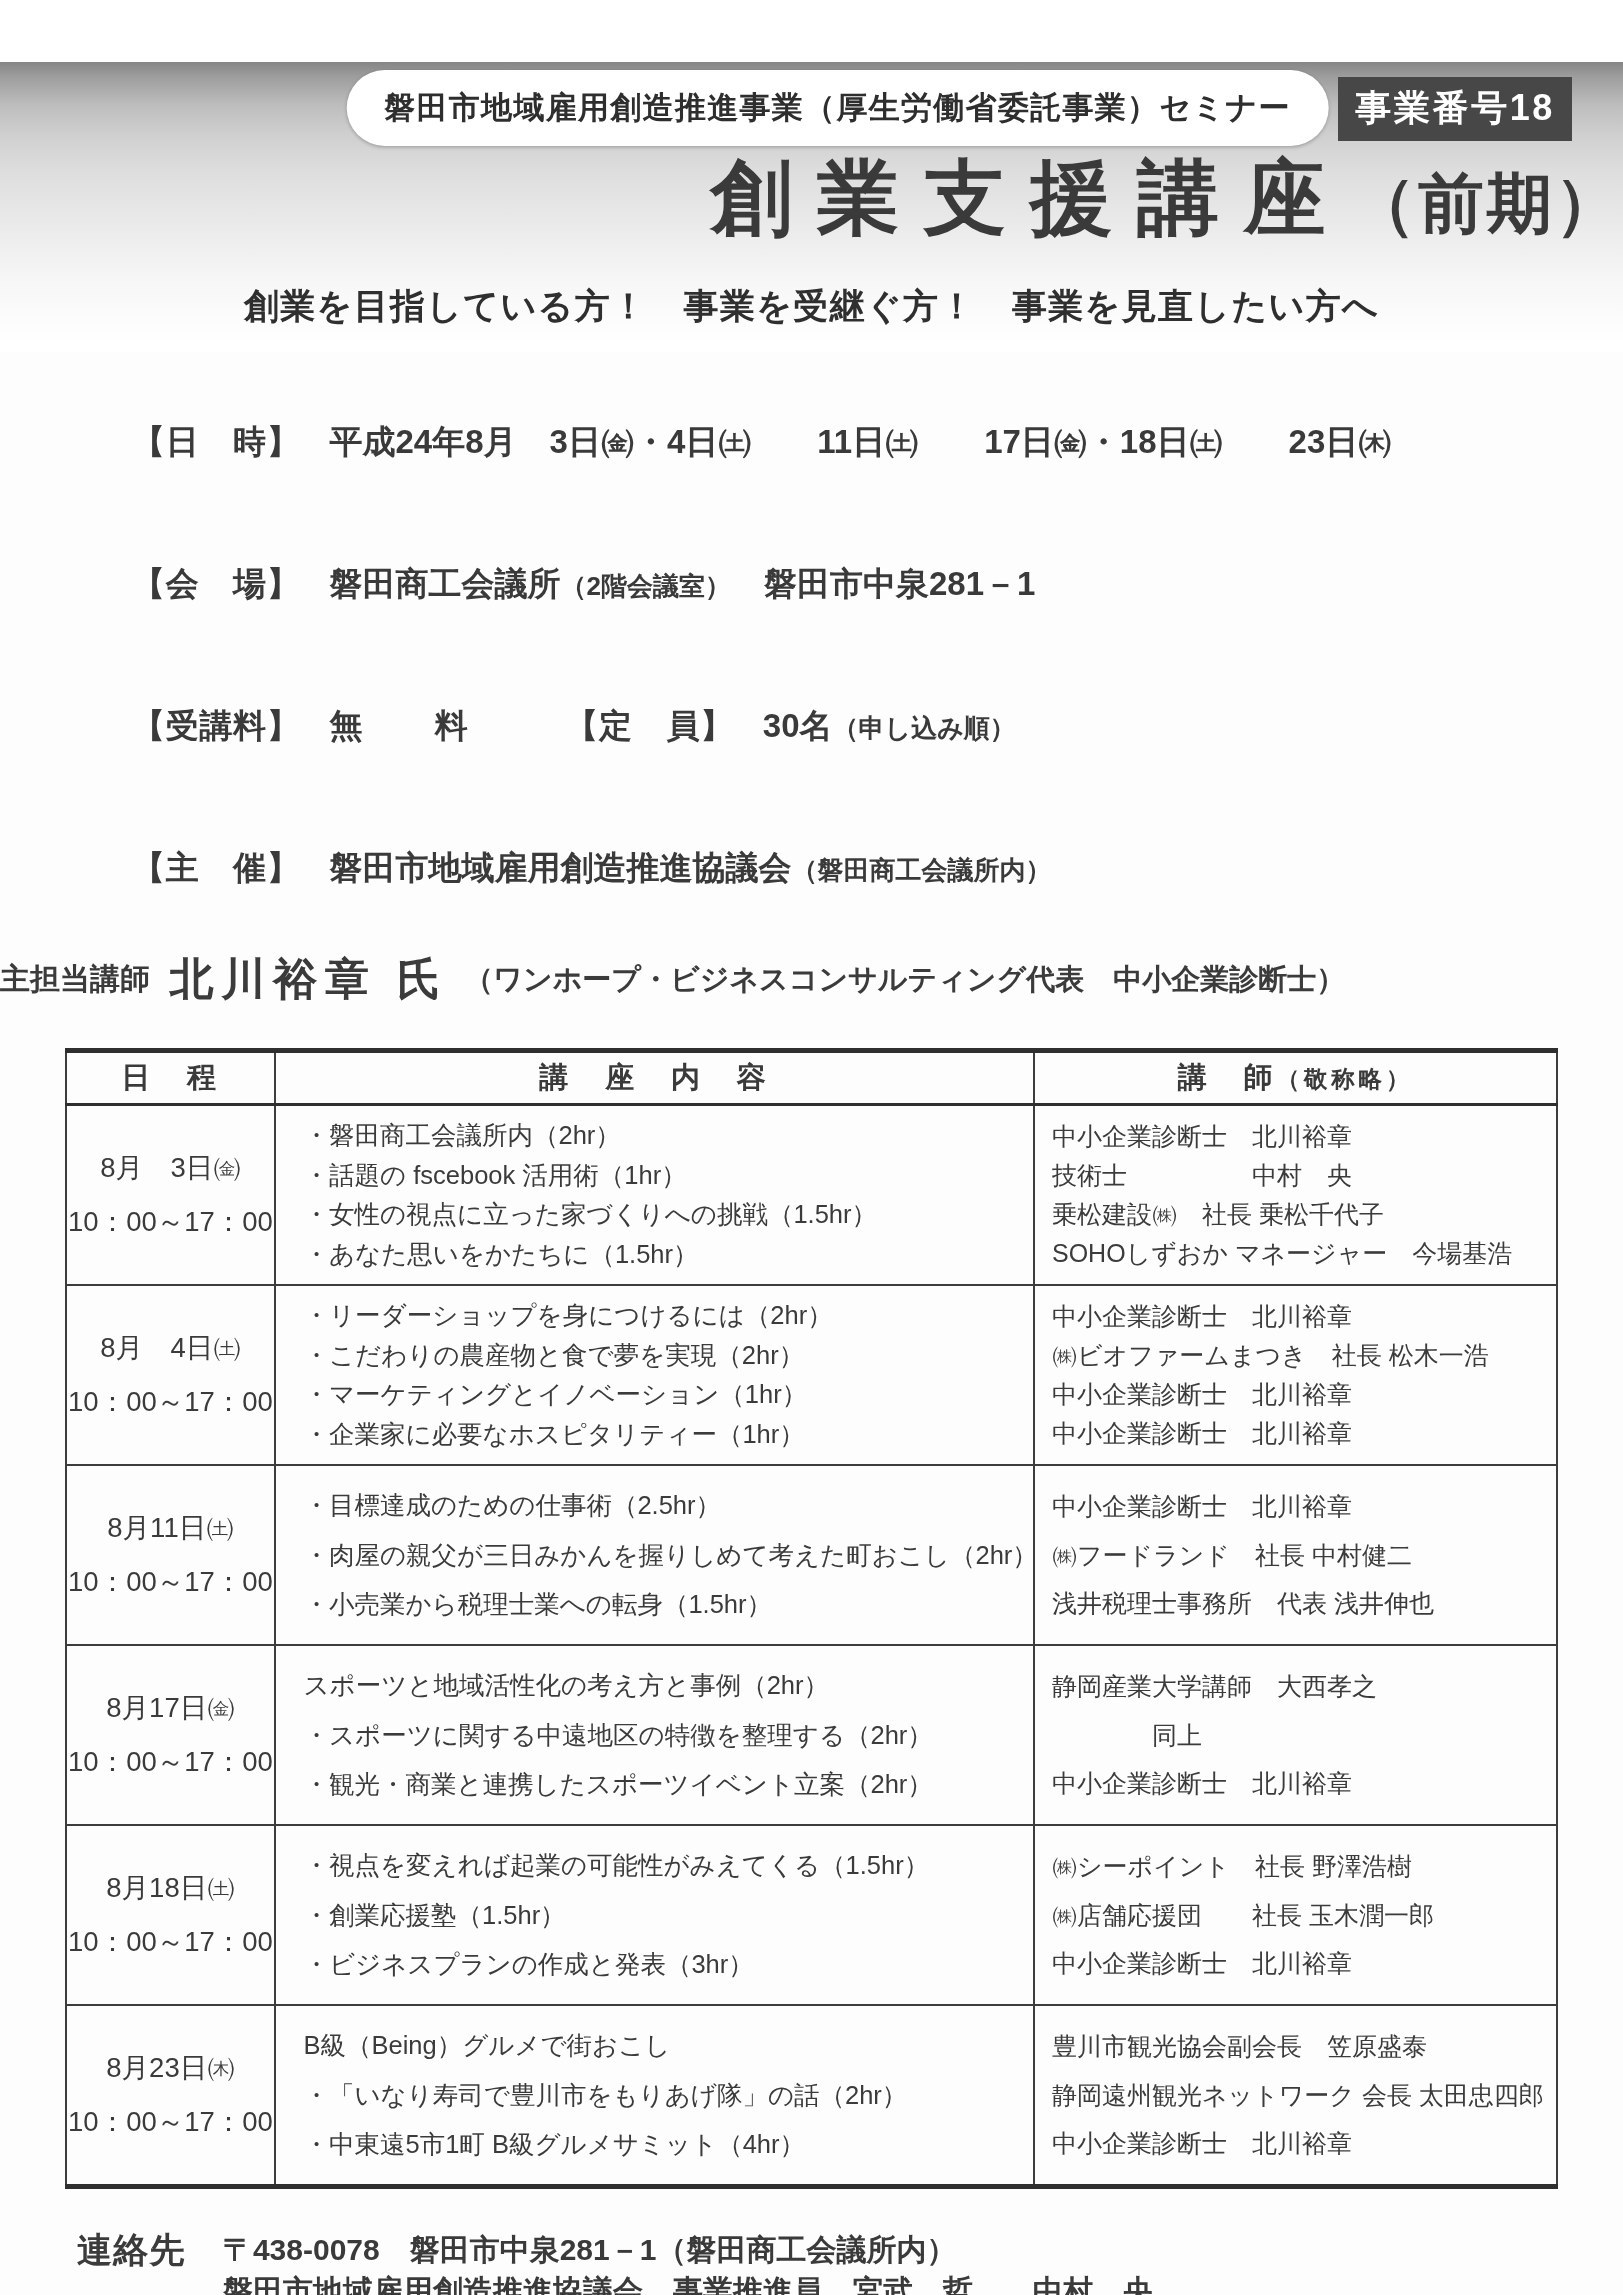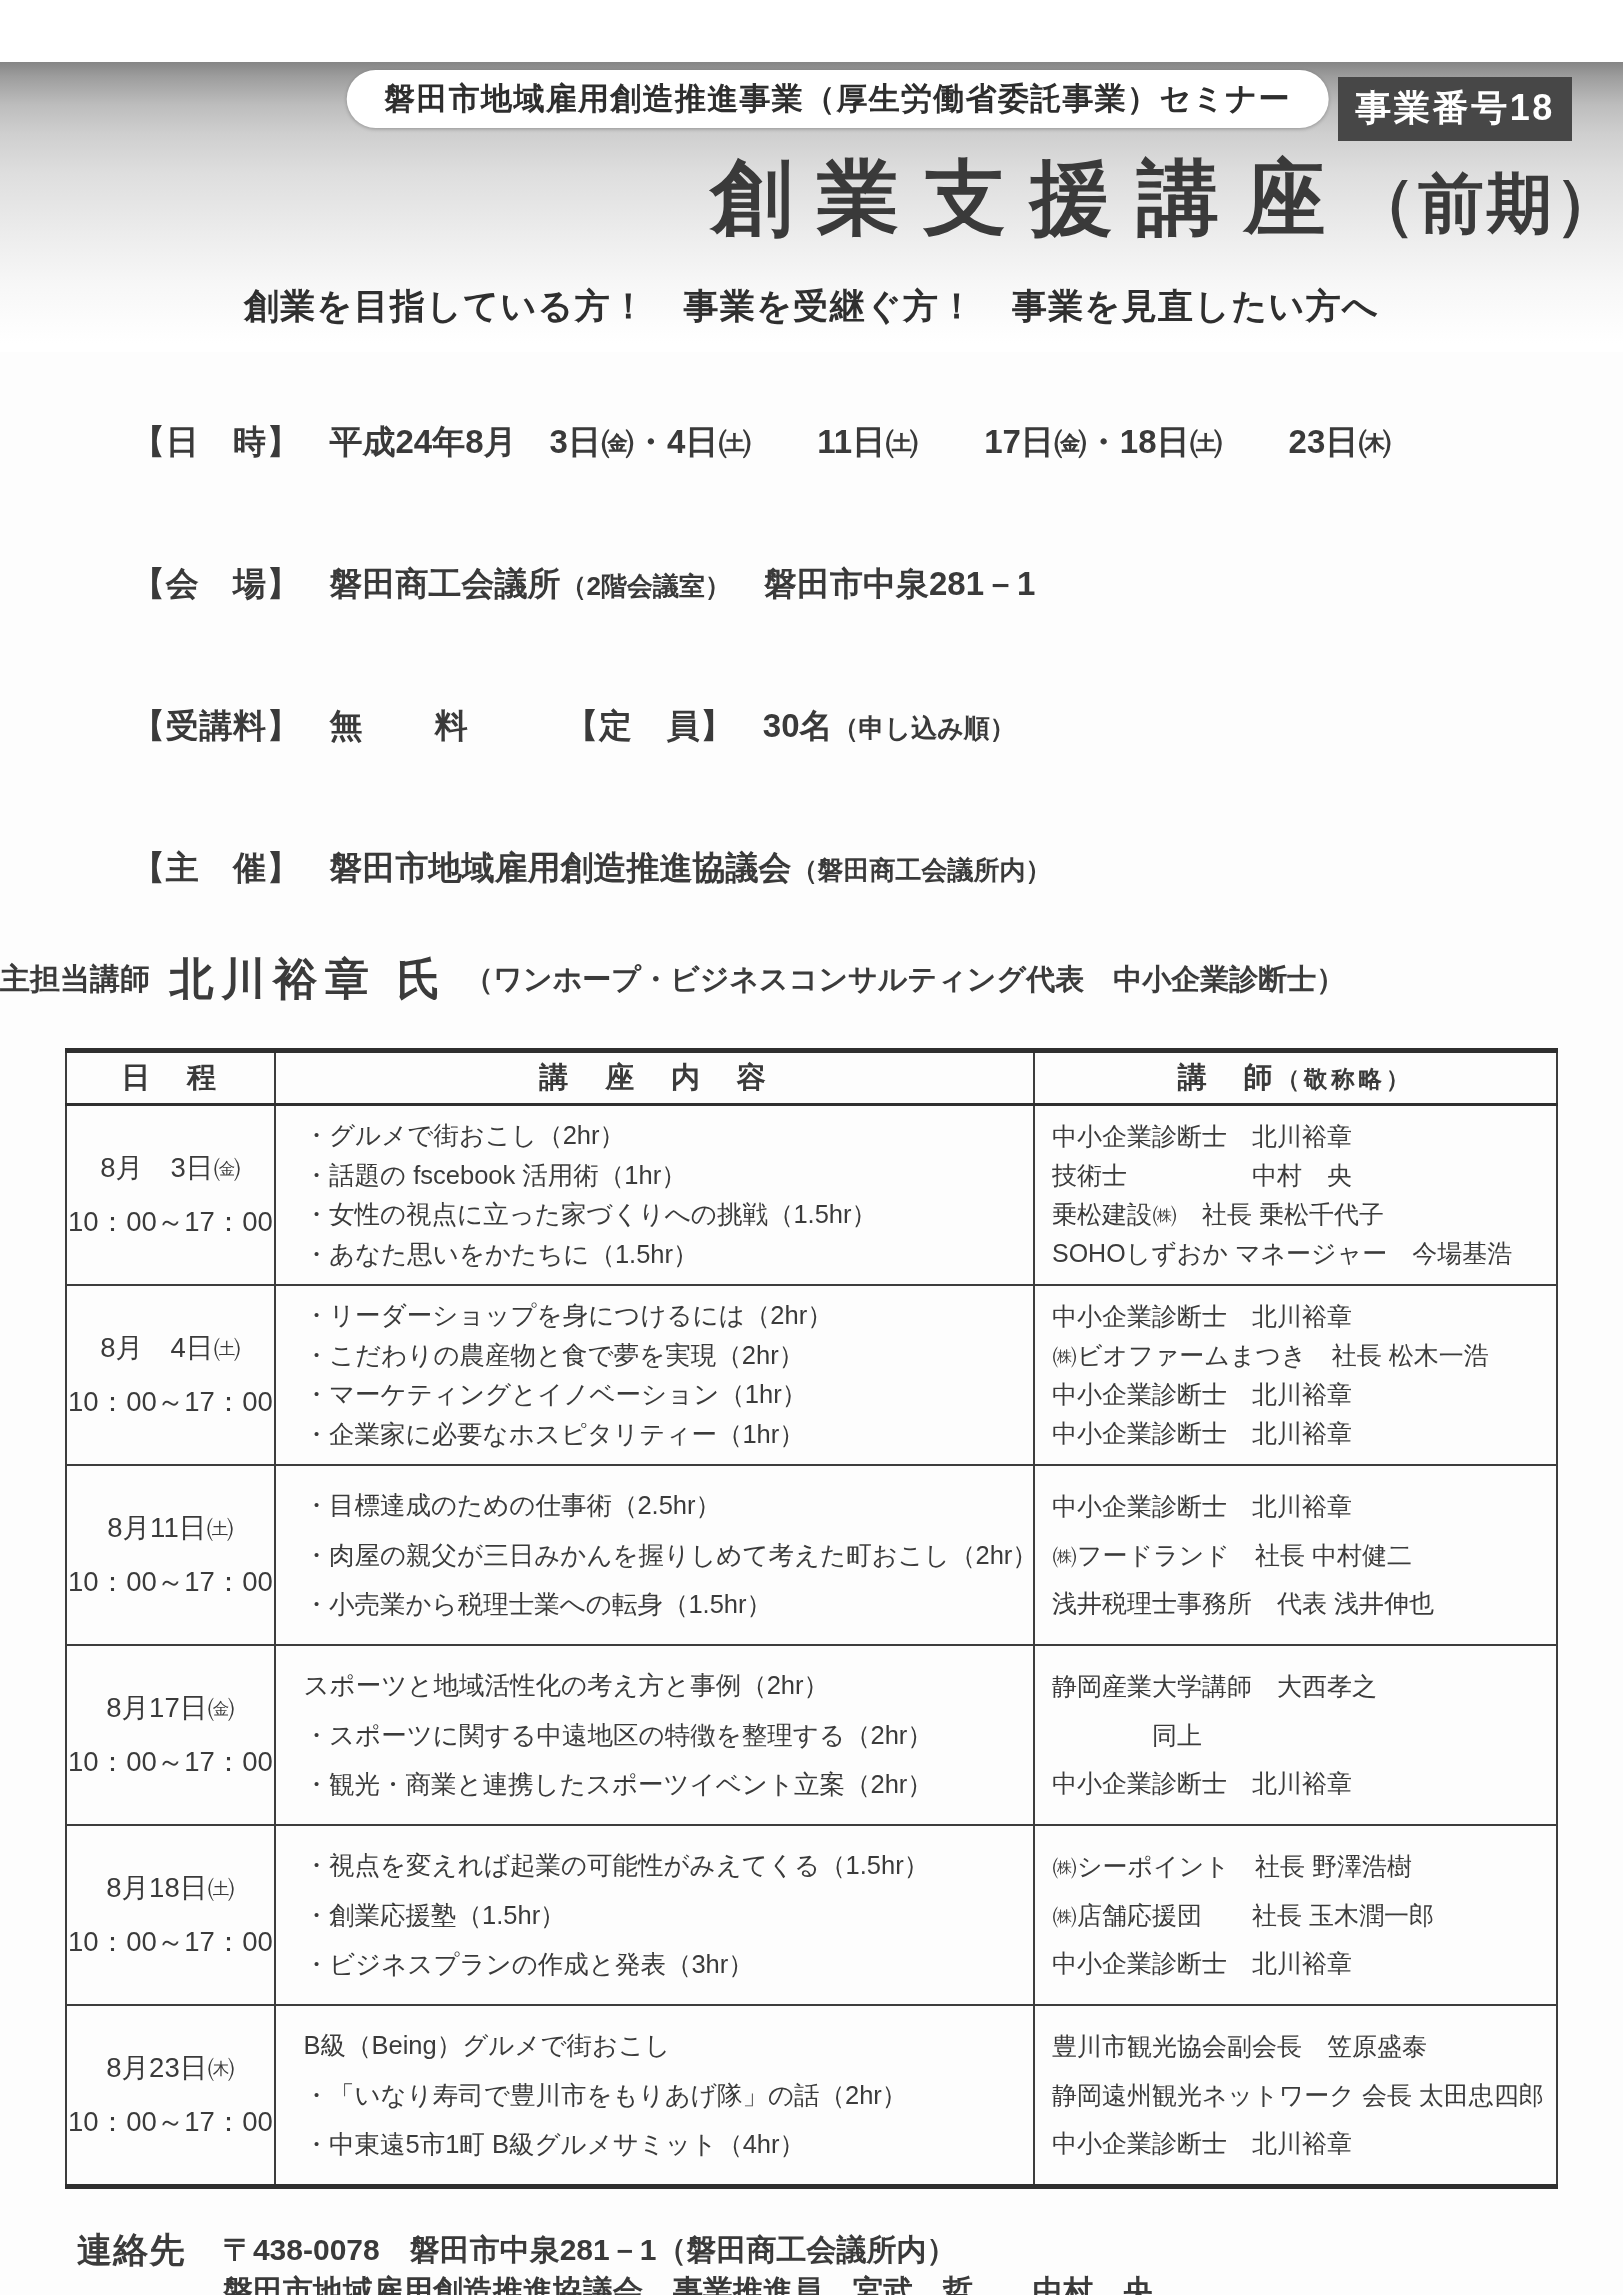--- a/index.html
+++ b/index.html
@@ -10,21 +10,21 @@
   .top-gap{height:62px;background:#fff;}
   
   .header-zone{
     background:linear-gradient(180deg,#858585 0px,#9d9d9d 14.4px,#bdbdbd 43px,#cfcfcf 72px,
                #dedede 111px,#ececec 170px,#f7f7f7 222px,#ffffff 281px);
     padding:6.5px 0 22px 0;
   }
   .band-row{position:relative;height:68px;}
   .pill{
     position:absolute;left:calc(50% + 26px);transform:translateX(-50%);top:1.3px;
-    background:#fff;border-radius:46px;padding:8px 38px;white-space:nowrap;
+    background:#fff;border-radius:46px;padding:17px 38px;white-space:nowrap;
     font-size:31px;font-weight:bold;color:#2e2e2e;letter-spacing:1.3px;
     box-shadow:0 1.3px 3.9px rgba(0,0,0,.25);
   }
   .num-box{
     position:absolute;right:51px;top:8px;background:#474747;color:#fff;
     font-size:36px;font-weight:bold;padding:7.8px 17px;letter-spacing:2.6px;white-space:nowrap;
   }
   .title{
     margin:17px 0 0 0;text-align:right;font-size:82px;font-weight:bold;color:#3a3a3a;
     letter-spacing:0.30em;line-height:1.08;white-space:nowrap;text-indent:0.15em;
@@ -125,21 +125,21 @@
         <tr>
           <td class="c-date">
             <div class="cell-lines">
               <div class="line">8月　3日㈮</div>
               <div class="line">10：00～17：00</div>
             </div>
           </td>
           <td class="c-content">
             <div class="cell-lines">
 
-            <div class="line">・グルメで街おこし（2hr）</div>
+            <div class="line">・磐田商工会議所内（2hr）</div>
               <div class="line">・話題の fscebook 活用術（1hr）</div>
               <div class="line">・女性の視点に立った家づくりへの挑戦（1.5hr）</div>
               <div class="line">・あなた思いをかたちに（1.5hr）</div>
             </div>
           </td>
           <td class="c-lect">
             <div class="cell-lines">
 
             <div class="line">中小企業診断士　北川裕章</div>
               <div class="line">技術士　　　　　中村　央</div>

